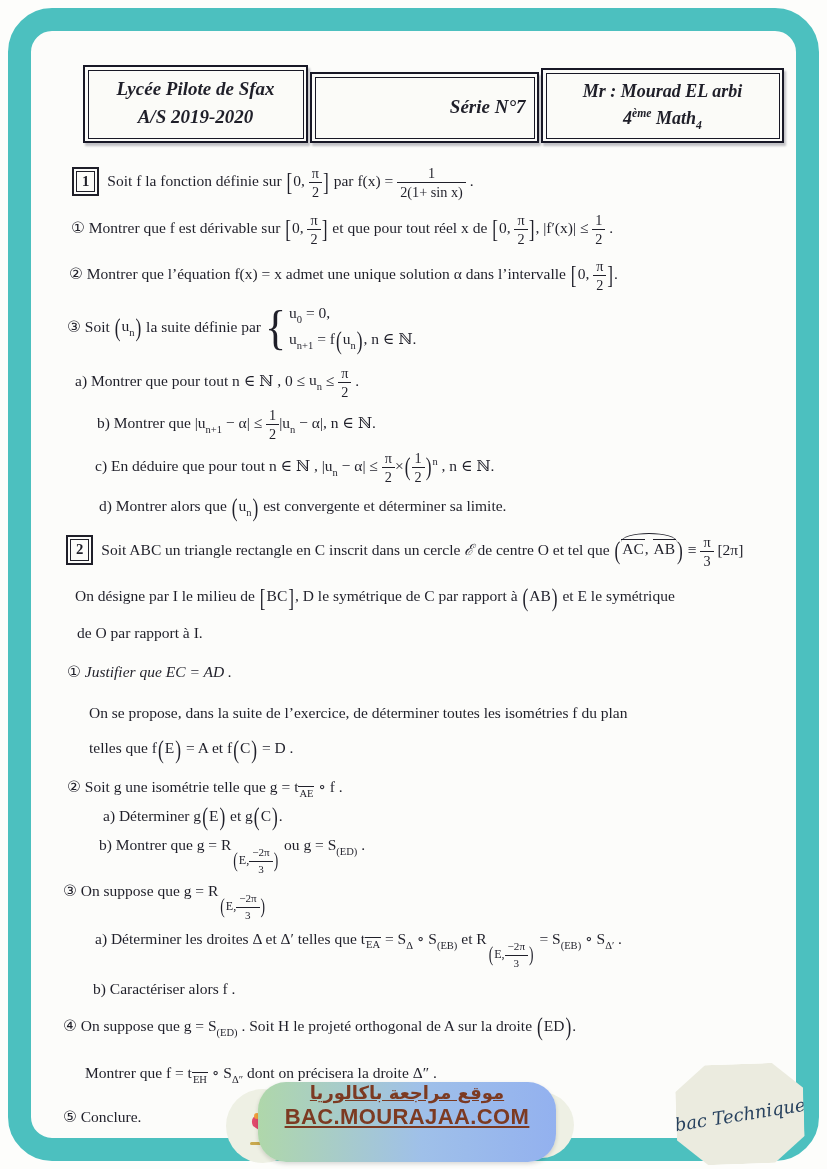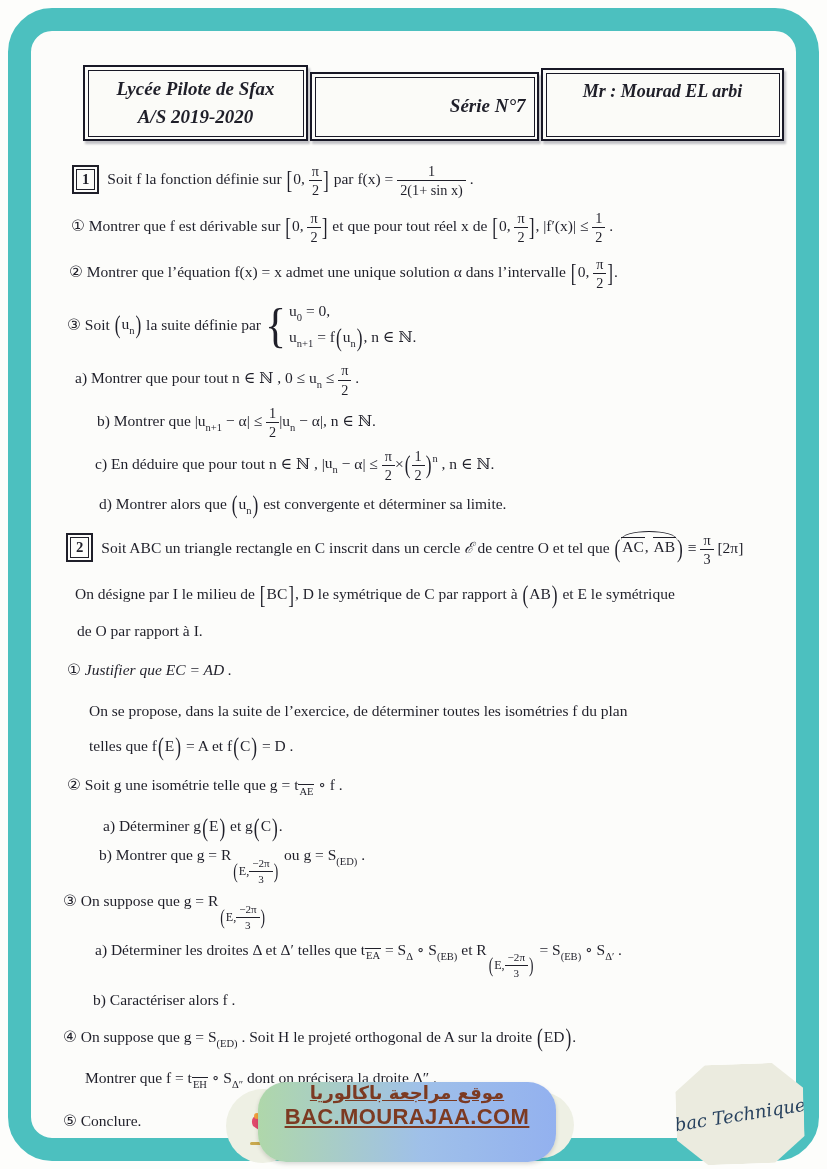--- a/index.html
+++ b/index.html
@@ -87,20 +87,21 @@
       </div>
     </div>
     <div class="hbox b2">
       <div class="hin">
         <div>Série N°7</div>
       </div>
     </div>
     <div class="hbox b3">
       <div class="hin">
         <div>Mr : Mourad EL arbi</div>
+        <div class="lvl"><span>4</span><sup>ème</sup><span> Math</span><sub>4</sub></div>
       </div>
     </div>
   </div>
 
   <div class="content" id="lines">
       <div>
         <div class="mline" style="margin-left: 14px; margin-top: 10px;"><span class="exn">1</span><span>Soit f la fonction définie sur </span><span class="bg">[</span><span>0, </span><span class="fr"><span class="fn">π</span><span class="fd">2</span></span><span class="bg">]</span><span> par  f</span><span>(</span><span>x</span><span>)</span><span> = </span><span class="fr"><span class="fn">1</span><span class="fd">2(1+ sin x)</span></span><span> .</span></div>
         <div class="mline" style="margin-left: 12px; margin-top: 12px;"><span>① Montrer que f est dérivable sur </span><span class="bg">[</span><span>0, </span><span class="fr"><span class="fn">π</span><span class="fd">2</span></span><span class="bg">]</span><span> et que pour tout réel x de </span><span class="bg">[</span><span>0, </span><span class="fr"><span class="fn">π</span><span class="fd">2</span></span><span class="bg">]</span><span>, |f′(x)| ≤ </span><span class="fr"><span class="fn">1</span><span class="fd">2</span></span><span> .</span></div>
         <div class="mline" style="margin-left: 10px; margin-top: 12px;"><span>② Montrer que l’équation  f</span><span>(</span><span>x</span><span>)</span><span> = x  admet une unique solution  α  dans l’intervalle </span><span class="bg">[</span><span>0, </span><span class="fr"><span class="fn">π</span><span class="fd">2</span></span><span class="bg">]</span><span>.</span></div>
         <div class="mline" style="margin-left: 8px; margin-top: 10px;"><span>③ Soit </span><span class="bg">(</span><span><span>u</span><span class="su">n</span></span><span class="bg">)</span><span> la suite définie par </span><span class="cases">
@@ -116,21 +117,21 @@
         <div class="mline" style="margin-left: 40px; margin-top: 12px;"><span>d) Montrer alors que </span><span class="bg">(</span><span><span>u</span><span class="su">n</span></span><span class="bg">)</span><span> est convergente et déterminer sa limite.</span></div>
       </div>
       <div>
         <div class="mline" style="margin-left: 8px; margin-top: 14px;"><span class="exn">2</span><span>Soit  ABC un triangle rectangle en C inscrit dans un cercle </span><span class="scr">ℰ</span><span> de centre O et tel que </span><span class="arc"><span class="bg">(</span><span class="ol">AC</span><span>, </span><span class="ol">AB</span><span class="bg">)</span></span><span> ≡ </span><span class="fr"><span class="fn">π</span><span class="fd">3</span></span><span> [2π]</span></div>
         <div class="mline" style="margin-left: 16px; margin-top: 18px;"><span>On désigne par I le milieu de </span><span class="bg">[</span><span>BC</span><span class="bg">]</span><span>, D le symétrique de C par rapport à </span><span class="bg">(</span><span>AB</span><span class="bg">)</span><span> et E le symétrique</span></div>
         <div class="mline" style="margin-left: 18px; margin-top: 16px;"><span>de O par rapport à I.</span></div>
         <div class="mline" style="margin-left: 8px; margin-top: 18px; font-style: italic;"><span>① Justifier que  EC = AD .</span></div>
         <div class="mline" style="margin-left: 30px; margin-top: 20px;"><span>On se propose, dans la suite de l’exercice, de déterminer toutes les isométries f du plan</span></div>
         <div class="mline" style="margin-left: 30px; margin-top: 14px;"><span>telles que  f</span><span class="bg">(</span><span>E</span><span class="bg">)</span><span> = A et f</span><span class="bg">(</span><span>C</span><span class="bg">)</span><span> = D .</span></div>
         <div class="mline" style="margin-left: 8px; margin-top: 18px;"><span>② Soit g une isométrie telle que  g = </span><span><span>t</span><span class="su"><span class="ol">AE</span></span></span><span> ∘ f .</span></div>
-        <div class="mline" style="margin-left: 44px; margin-top: 18px;"><span>a) Déterminer  g</span><span class="bg">(</span><span>E</span><span class="bg">)</span><span> et g</span><span class="bg">(</span><span>C</span><span class="bg">)</span><span>.</span></div>
+        <div class="mline" style="margin-left: 44px; margin-top: 5px;"><span>a) Déterminer  g</span><span class="bg">(</span><span>E</span><span class="bg">)</span><span> et g</span><span class="bg">(</span><span>C</span><span class="bg">)</span><span>.</span></div>
         <div class="mline" style="margin-left: 40px; margin-top: 8px;"><span>b) Montrer que  g = R</span><span class="low">
             <span class="bg">(</span>
             <span>E, </span>
             <span class="fr">
               <span class="fn">−2π</span>
               <span class="fd">3</span>
             </span>
             <span class="bg">)</span>
           </span><span> ou  g = </span><span><span>S</span><span class="su">(ED)</span></span><span> .</span></div>
         <div class="mline" style="margin-left: 4px; margin-top: 6px;"><span>③ On suppose que  g = R</span><span class="low">
@@ -146,21 +147,21 @@
             <span class="bg">(</span>
             <span>E, </span>
             <span class="fr">
               <span class="fn">−2π</span>
               <span class="fd">3</span>
             </span>
             <span class="bg">)</span>
           </span><span> = </span><span><span>S</span><span class="su">(EB)</span></span><span> ∘ </span><span><span>S</span><span class="su">Δ′</span></span><span> .</span></div>
         <div class="mline" style="margin-left: 34px; margin-top: 10px;"><span>b) Caractériser alors f .</span></div>
         <div class="mline" style="margin-left: 4px; margin-top: 16px;"><span>④ On suppose que  g = </span><span><span>S</span><span class="su">(ED)</span></span><span> . Soit H le projeté orthogonal de A sur la droite </span><span class="bg">(</span><span>ED</span><span class="bg">)</span><span>.</span></div>
-        <div class="mline" style="margin-left: 26px; margin-top: 18px;"><span>Montrer que  f = </span><span><span>t</span><span class="su"><span class="ol">EH</span></span></span><span> ∘ </span><span><span>S</span><span class="su">Δ″</span></span><span> dont on précisera la droite  Δ″ .</span></div>
+        <div class="mline" style="margin-left: 26px; margin-top: 24px;"><span>Montrer que  f = </span><span><span>t</span><span class="su"><span class="ol">EH</span></span></span><span> ∘ </span><span><span>S</span><span class="su">Δ″</span></span><span> dont on précisera la droite  Δ″ .</span></div>
         <div class="mline" style="margin-left: 4px; margin-top: 20px;"><span>⑤ Conclure.</span></div>
       </div>
     </div>
 </div>
 
 <div class="frame"></div>
 
 <div class="logo-circle lc-left">
   <svg width="36" height="32" viewBox="0 0 36 32">
     <path d="M8 18 C4 10, 12 4, 17 10 C20 2, 30 6, 26 14 C24 19, 16 23, 14 22 Z" fill="#e14a6d"></path>

